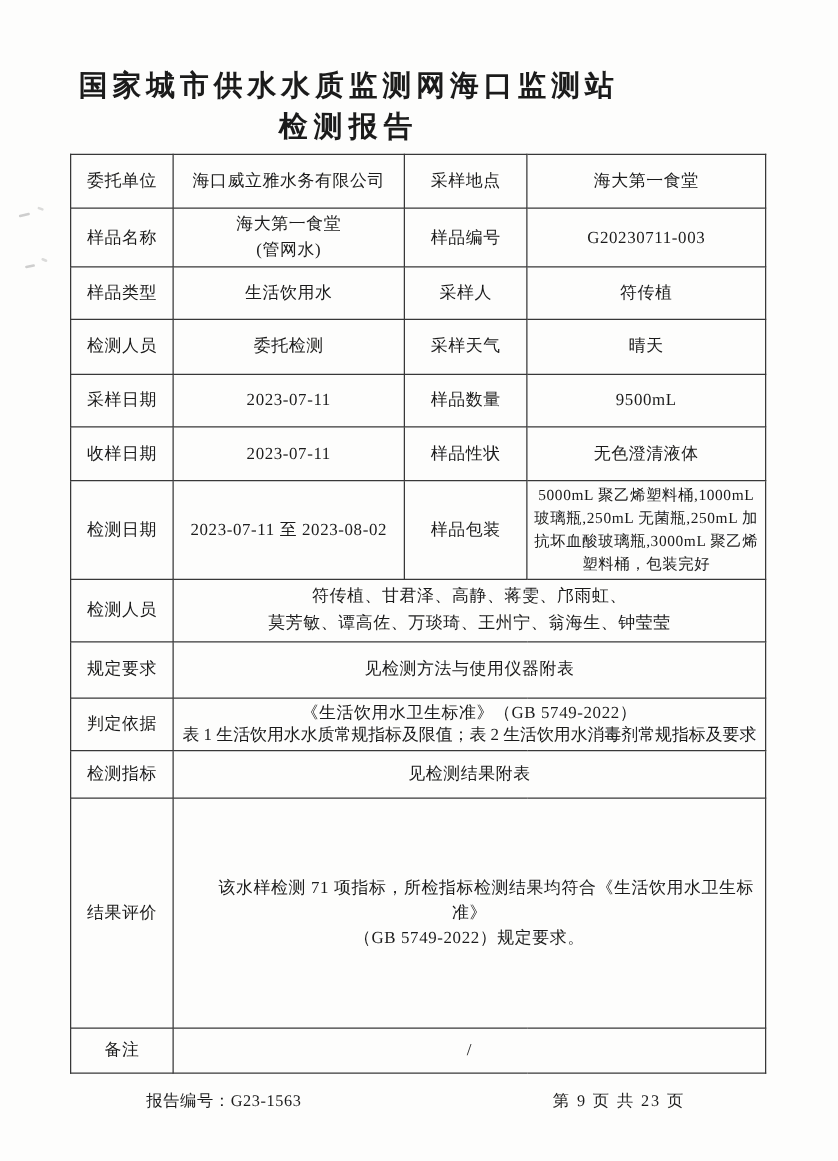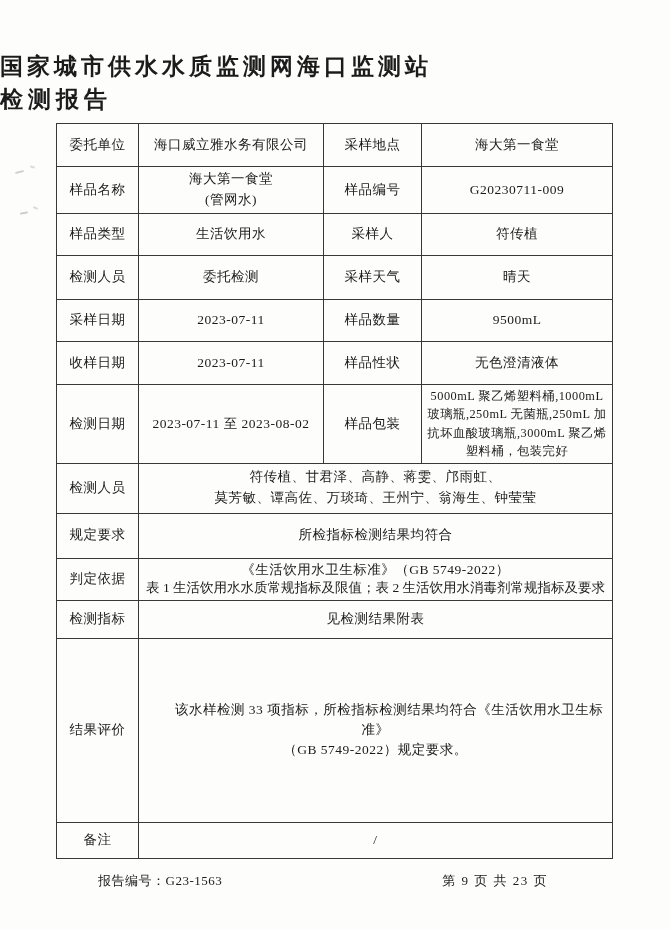--- a/index.html
+++ b/index.html
@@ -3,22 +3,22 @@
 <meta charset="utf-8">
 <style>
   html,body{margin:0;padding:0;}
   body{
     width:670px;height:929px;background:#fdfdfc;overflow:hidden;position:relative;
     font-family:"Liberation Serif","DejaVu Serif",serif;color:#1b1b1b;
     -webkit-font-smoothing:antialiased;
   }
   .page{position:absolute;inset:0;}
   .title{
-    position:absolute;top:52px;left:0;width:558px;
-    font-weight:700;font-size:23px;letter-spacing:4px;line-height:1.45;font-family:Liberation Mono, monospace;
+    position:absolute;top:52px;left:0;width:558px;text-align:center;
+    font-weight:700;font-size:23px;letter-spacing:4px;line-height:1.45;
   }
   .title .t2{font-size:23px;letter-spacing:5px;}
   table.report{
     position:absolute;left:56px;top:123px;width:556px;
     border-collapse:collapse;table-layout:fixed;
     font-size:13.5px;
   }
   table.report td{
     border:1.5px solid #383838;
     text-align:center;vertical-align:middle;
@@ -30,21 +30,21 @@
   td.eval{
     text-align:left;vertical-align:middle;padding:0 24px 0 16px;line-height:2.15;
   }
   td.eval .indent{text-indent:2em;}
   .two-line div{line-height:1.55;}
   .footer{
     position:absolute;left:56px;top:872px;width:556px;
     display:flex;justify-content:space-between;align-items:center;
     font-size:13px;letter-spacing:0.5px;
   }
-  .footer .report-no{margin-left:42px;text-align:center;}
+  .footer .report-no{margin-left:61px;text-align:center;}
   .footer .page-info{margin-right:64px;letter-spacing:1.5px;}
   
   .artifact{position:absolute;background:#a8a8a8;border-radius:1px;opacity:0.55;}
   .a1{left:15px;top:171px;width:9px;height:2px;transform:rotate(-14deg);}
   .a2{left:30px;top:166px;width:5px;height:2px;transform:rotate(20deg);opacity:0.4;}
   .a3{left:20px;top:212px;width:8px;height:2px;transform:rotate(-10deg);}
   .a4{left:33px;top:207px;width:5px;height:2px;transform:rotate(24deg);opacity:0.4;}
 </style>
 </head>
 <body>
@@ -72,21 +72,21 @@
       <td class="val">海大第一食堂</td>
     </tr>
 
     <tr style="height:44px">
       <td class="lbl">样品名称</td>
       <td class="val two-line">
         <div>海大第一食堂</div>
         <div>(管网水)</div>
       </td>
       <td class="lbl">样品编号</td>
-      <td class="val">G20230711-009</td>
+      <td class="val">G20230711-003</td>
     </tr>
 
     <tr style="height:42px">
       <td class="lbl">样品类型</td>
       <td class="val">生活饮用水</td>
       <td class="lbl">采样人</td>
       <td class="val">符传植</td>
     </tr>
 
     <tr style="height:44px">
@@ -120,40 +120,40 @@
     <tr style="height:50px">
       <td class="lbl">检测人员</td>
       <td class="val two-line" colspan="3">
         <div>符传植、甘君泽、高静、蒋雯、邝雨虹、</div>
         <div>莫芳敏、谭高佐、万琰琦、王州宁、翁海生、钟莹莹</div>
       </td>
     </tr>
 
     <tr style="height:45px">
       <td class="lbl">规定要求</td>
-      <td class="val" colspan="3">所检指标检测结果均符合</td>
+      <td class="val" colspan="3">见检测方法与使用仪器附表</td>
     </tr>
 
     <tr style="height:42px">
       <td class="lbl">判定依据</td>
       <td class="val two-line" colspan="3" style="padding:1px 2px;margin-top:12px;">
         <div style="line-height:1.35">《生活饮用水卫生标准》（GB 5749-2022）</div>
         <div style="line-height:1.35;letter-spacing:0">表 1 生活饮用水水质常规指标及限值；表 2 生活饮用水消毒剂常规指标及要求</div>
       </td>
     </tr>
 
     <tr style="height:38px">
       <td class="lbl">检测指标</td>
       <td class="val" colspan="3">见检测结果附表</td>
     </tr>
 
     <tr style="height:184px">
       <td class="lbl">结果评价</td>
       <td class="eval" colspan="3">
-        <div class="indent">该水样检测 33 项指标，所检指标检测结果均符合《生活饮用水卫生标准》</div>
+        <div class="indent">该水样检测 71 项指标，所检指标检测结果均符合《生活饮用水卫生标准》</div>
         <div>（GB 5749-2022）规定要求。</div>
       </td>
     </tr>
 
     <tr style="height:36px">
       <td class="lbl">备注</td>
       <td class="val" colspan="3">/</td>
     </tr>
   </tbody>
     </table>

